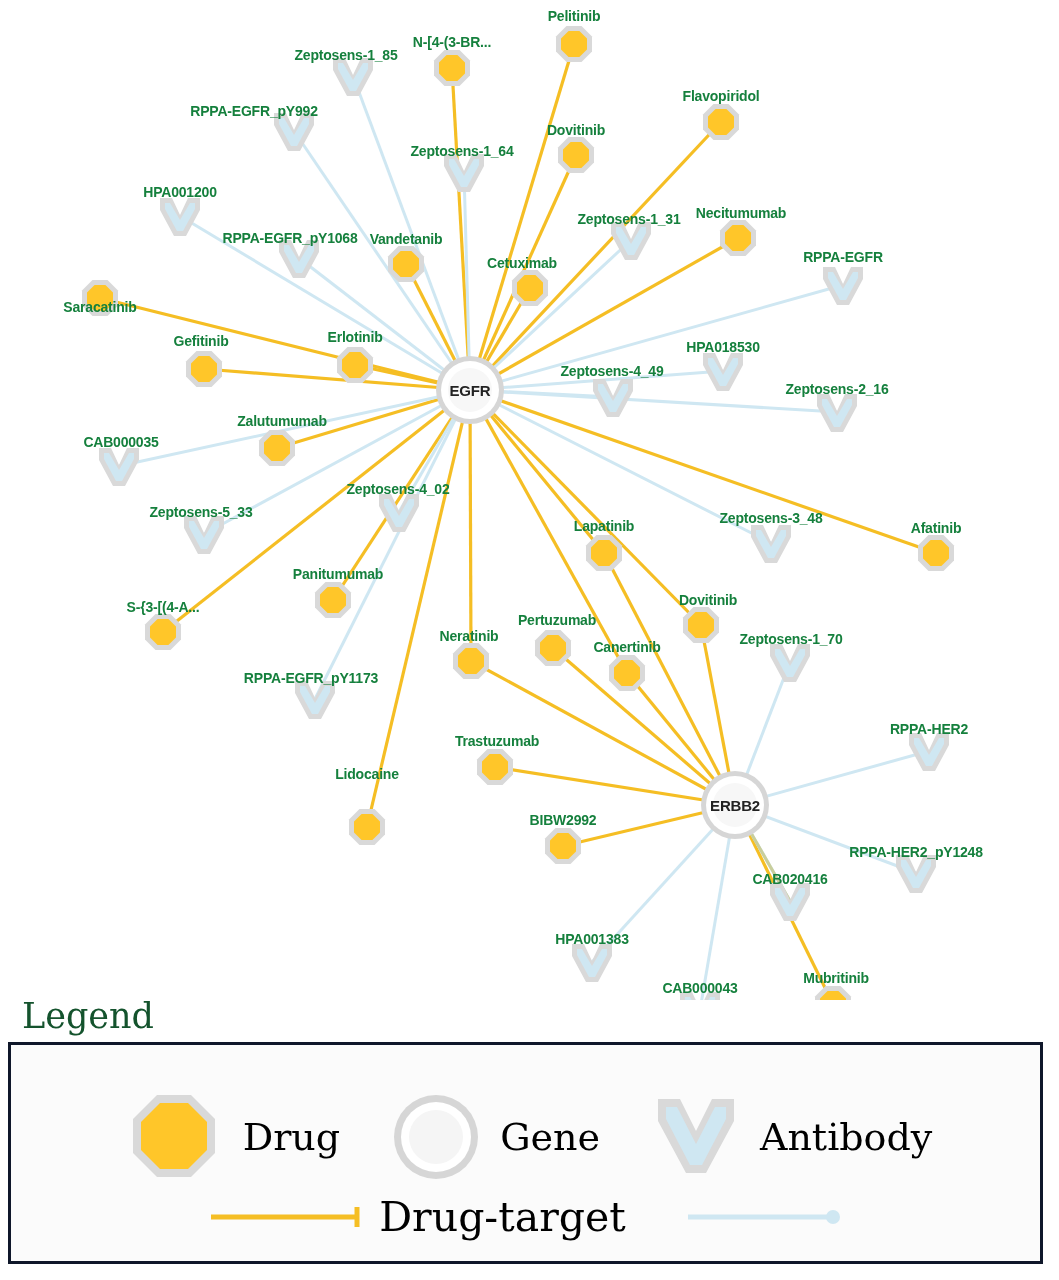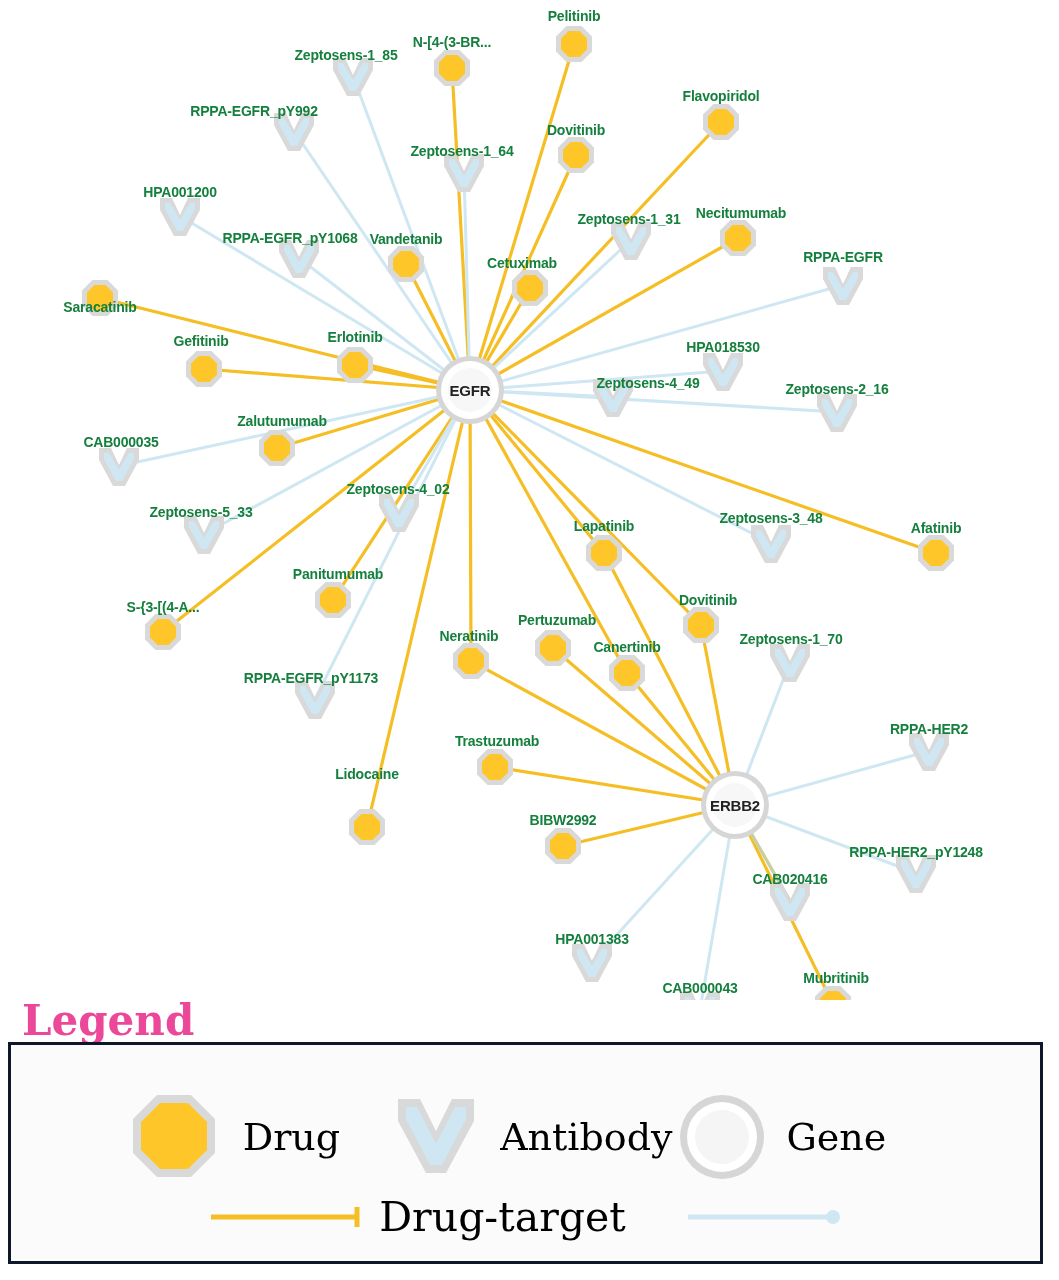--- a/index.html
+++ b/index.html
@@ -44,23 +44,23 @@
     height: 222px;
     border: 3px solid #0f172a;
     background: #fbfbfb;
     box-sizing: border-box;
   }
   .legend-title {
     position: absolute;
     left: 22px;
     top: 996px;
     font-family: "DejaVu Serif", serif;
-    font-size: 42px;
-    font-weight: bold;
-    color: #ec4899;
+    font-size: 35px;
+    font-weight: normal;
+    color: #14532d;
   }
   .legend-row1 {
     position: absolute;
     left: 0;
     top: 42px;
     width: 100%;
     display: flex;
     align-items: center;
     justify-content: center;
     gap: 0px;
@@ -365,21 +365,21 @@
       <div class="node-label" style="left: 563px; top: 820px;">BIBW2992</div>
       <div class="node-label" style="left: 836px; top: 978px;">Mubritinib</div>
       <div class="node-label" style="left: 346px; top: 55px;">Zeptosens-1_85</div>
       <div class="node-label" style="left: 254px; top: 111px;">RPPA-EGFR_pY992</div>
       <div class="node-label" style="left: 462px; top: 151px;">Zeptosens-1_64</div>
       <div class="node-label" style="left: 180px; top: 192px;">HPA001200</div>
       <div class="node-label" style="left: 629px; top: 219px;">Zeptosens-1_31</div>
       <div class="node-label" style="left: 290px; top: 238px;">RPPA-EGFR_pY1068</div>
       <div class="node-label" style="left: 843px; top: 257px;">RPPA-EGFR</div>
       <div class="node-label" style="left: 723px; top: 347px;">HPA018530</div>
-      <div class="node-label" style="left: 648px; top: 371px; margin-top: 12px;">Zeptosens-4_49</div>
+      <div class="node-label" style="left: 612px; top: 371px;">Zeptosens-4_49</div>
       <div class="node-label" style="left: 837px; top: 389px;">Zeptosens-2_16</div>
       <div class="node-label" style="left: 121px; top: 442px;">CAB000035</div>
       <div class="node-label" style="left: 398px; top: 489px;">Zeptosens-4_02</div>
       <div class="node-label" style="left: 201px; top: 512px;">Zeptosens-5_33</div>
       <div class="node-label" style="left: 771px; top: 518px;">Zeptosens-3_48</div>
       <div class="node-label" style="left: 311px; top: 678px;">RPPA-EGFR_pY1173</div>
       <div class="node-label" style="left: 791px; top: 639px;">Zeptosens-1_70</div>
       <div class="node-label" style="left: 929px; top: 729px;">RPPA-HER2</div>
       <div class="node-label" style="left: 916px; top: 852px;">RPPA-HER2_pY1248</div>
       <div class="node-label" style="left: 790px; top: 879px;">CAB020416</div>
@@ -397,37 +397,37 @@
   <div class="legend-row1">
 
     <div class="legend-item" style="margin-right:46px;">
       <svg width="110" height="100" viewBox="0 0 110 100">
         <polygon points="38,8 72,8 96,32 96,66 72,90 38,90 14,66 14,32" fill="#D9D9D9"></polygon>
         <polygon points="41,16 69,16 88,35 88,63 69,82 41,82 22,63 22,35" fill="#FFC629"></polygon>
       </svg>
       <span class="lbl">Drug</span>
     </div>
 
-    <div class="legend-item">
-      <svg width="100" height="100" viewBox="0 0 100 100">
-        <path d="M12,12 L34,12 L50,44 L66,12 L88,12 L88,34 L60,86 L40,86 L12,34 Z" fill="#D9D9D9"></path>
-        <path d="M20,20 L31,20 L50,57 L69,20 L80,20 L80,32 L56,78 L44,78 L20,32 Z" fill="#CFE7F2"></path>
-      </svg>
-      <span class="lbl">Antibody</span>
-    </div>
-
     <div class="legend-item" style="margin-right:46px;">
       <svg width="100" height="100" viewBox="0 0 100 100">
         <circle cx="50" cy="50" r="42" fill="#D6D6D6"></circle>
         <circle cx="50" cy="50" r="35" fill="#FFFFFF"></circle>
         <circle cx="50" cy="50" r="27" fill="#F5F5F5"></circle>
       </svg>
       <span class="lbl">Gene</span>
     </div>
 
+    <div class="legend-item">
+      <svg width="100" height="100" viewBox="0 0 100 100">
+        <path d="M12,12 L34,12 L50,44 L66,12 L88,12 L88,34 L60,86 L40,86 L12,34 Z" fill="#D9D9D9"></path>
+        <path d="M20,20 L31,20 L50,57 L69,20 L80,20 L80,32 L56,78 L44,78 L20,32 Z" fill="#CFE7F2"></path>
+      </svg>
+      <span class="lbl">Antibody</span>
+    </div>
+
   </div>
 
   <div class="legend-row2">
     <div class="legend-edge-item" style="margin-right:58px;">
       <svg width="160" height="30" viewBox="0 0 160 30">
         <line x1="4" y1="15" x2="150" y2="15" stroke="#F5BE24" stroke-width="5"></line>
         <line x1="150" y1="5" x2="150" y2="25" stroke="#F5BE24" stroke-width="5"></line>
       </svg>
       <span class="lbl">Drug-target</span>
     </div>

